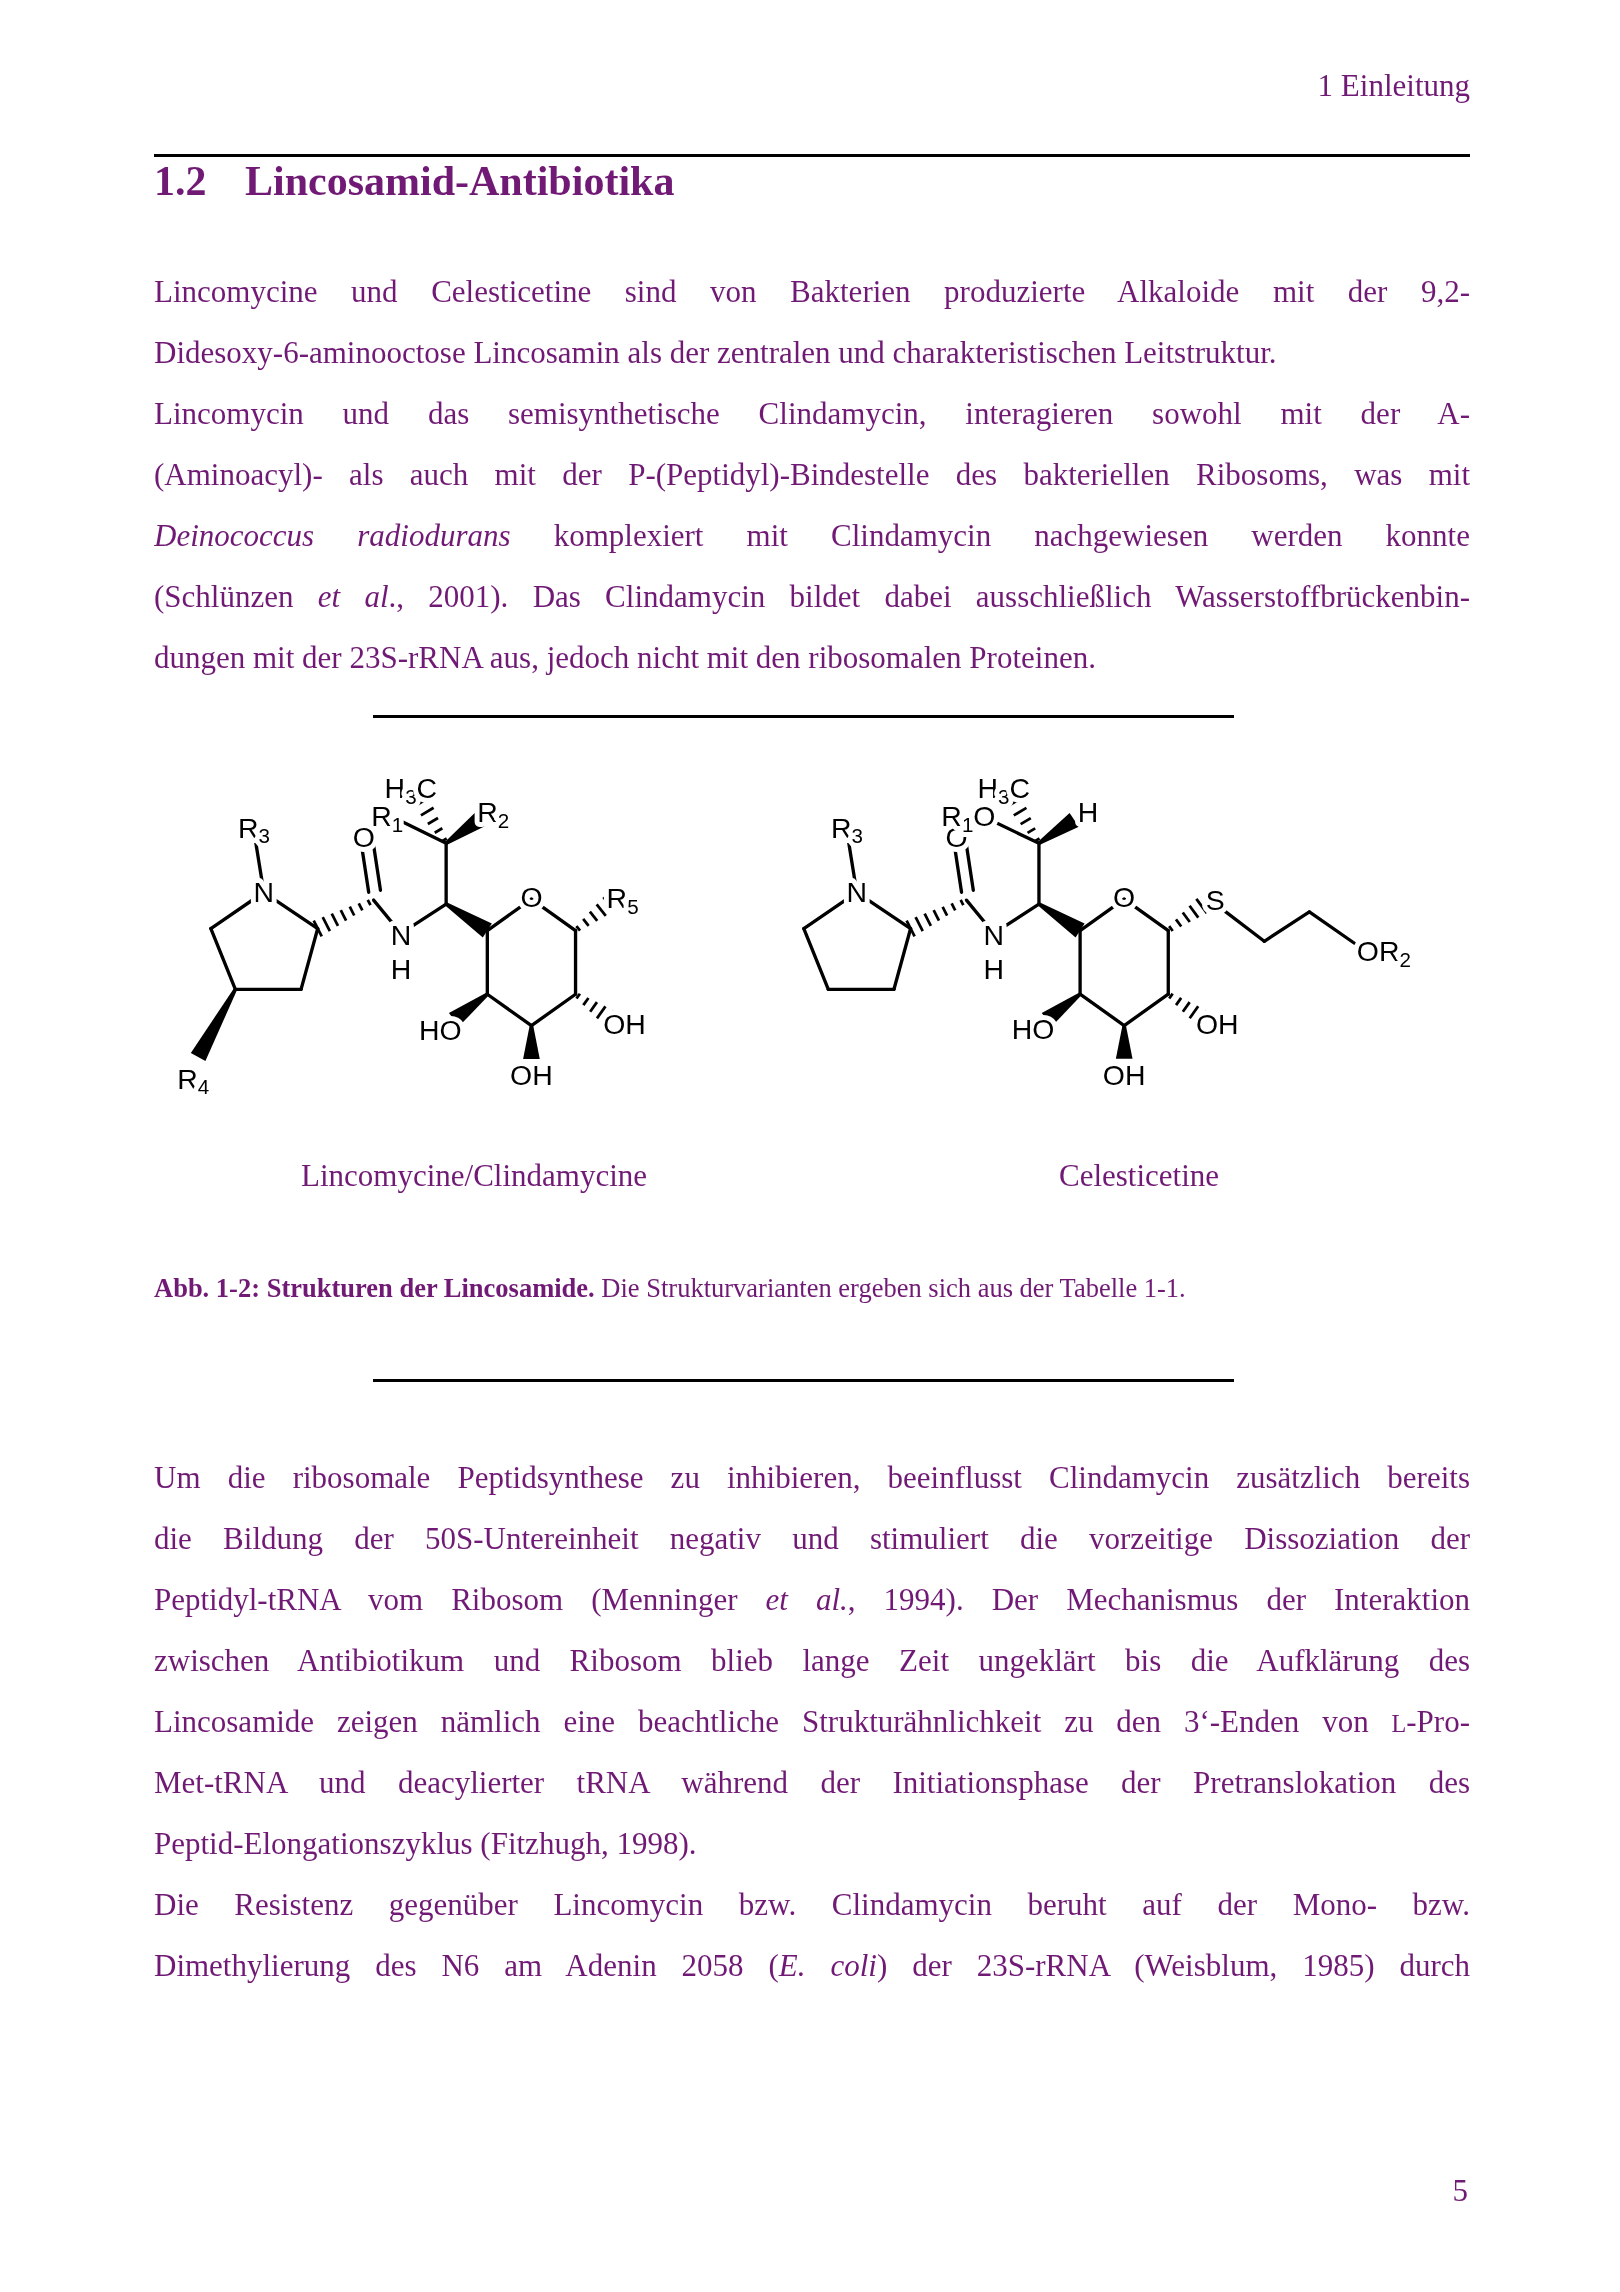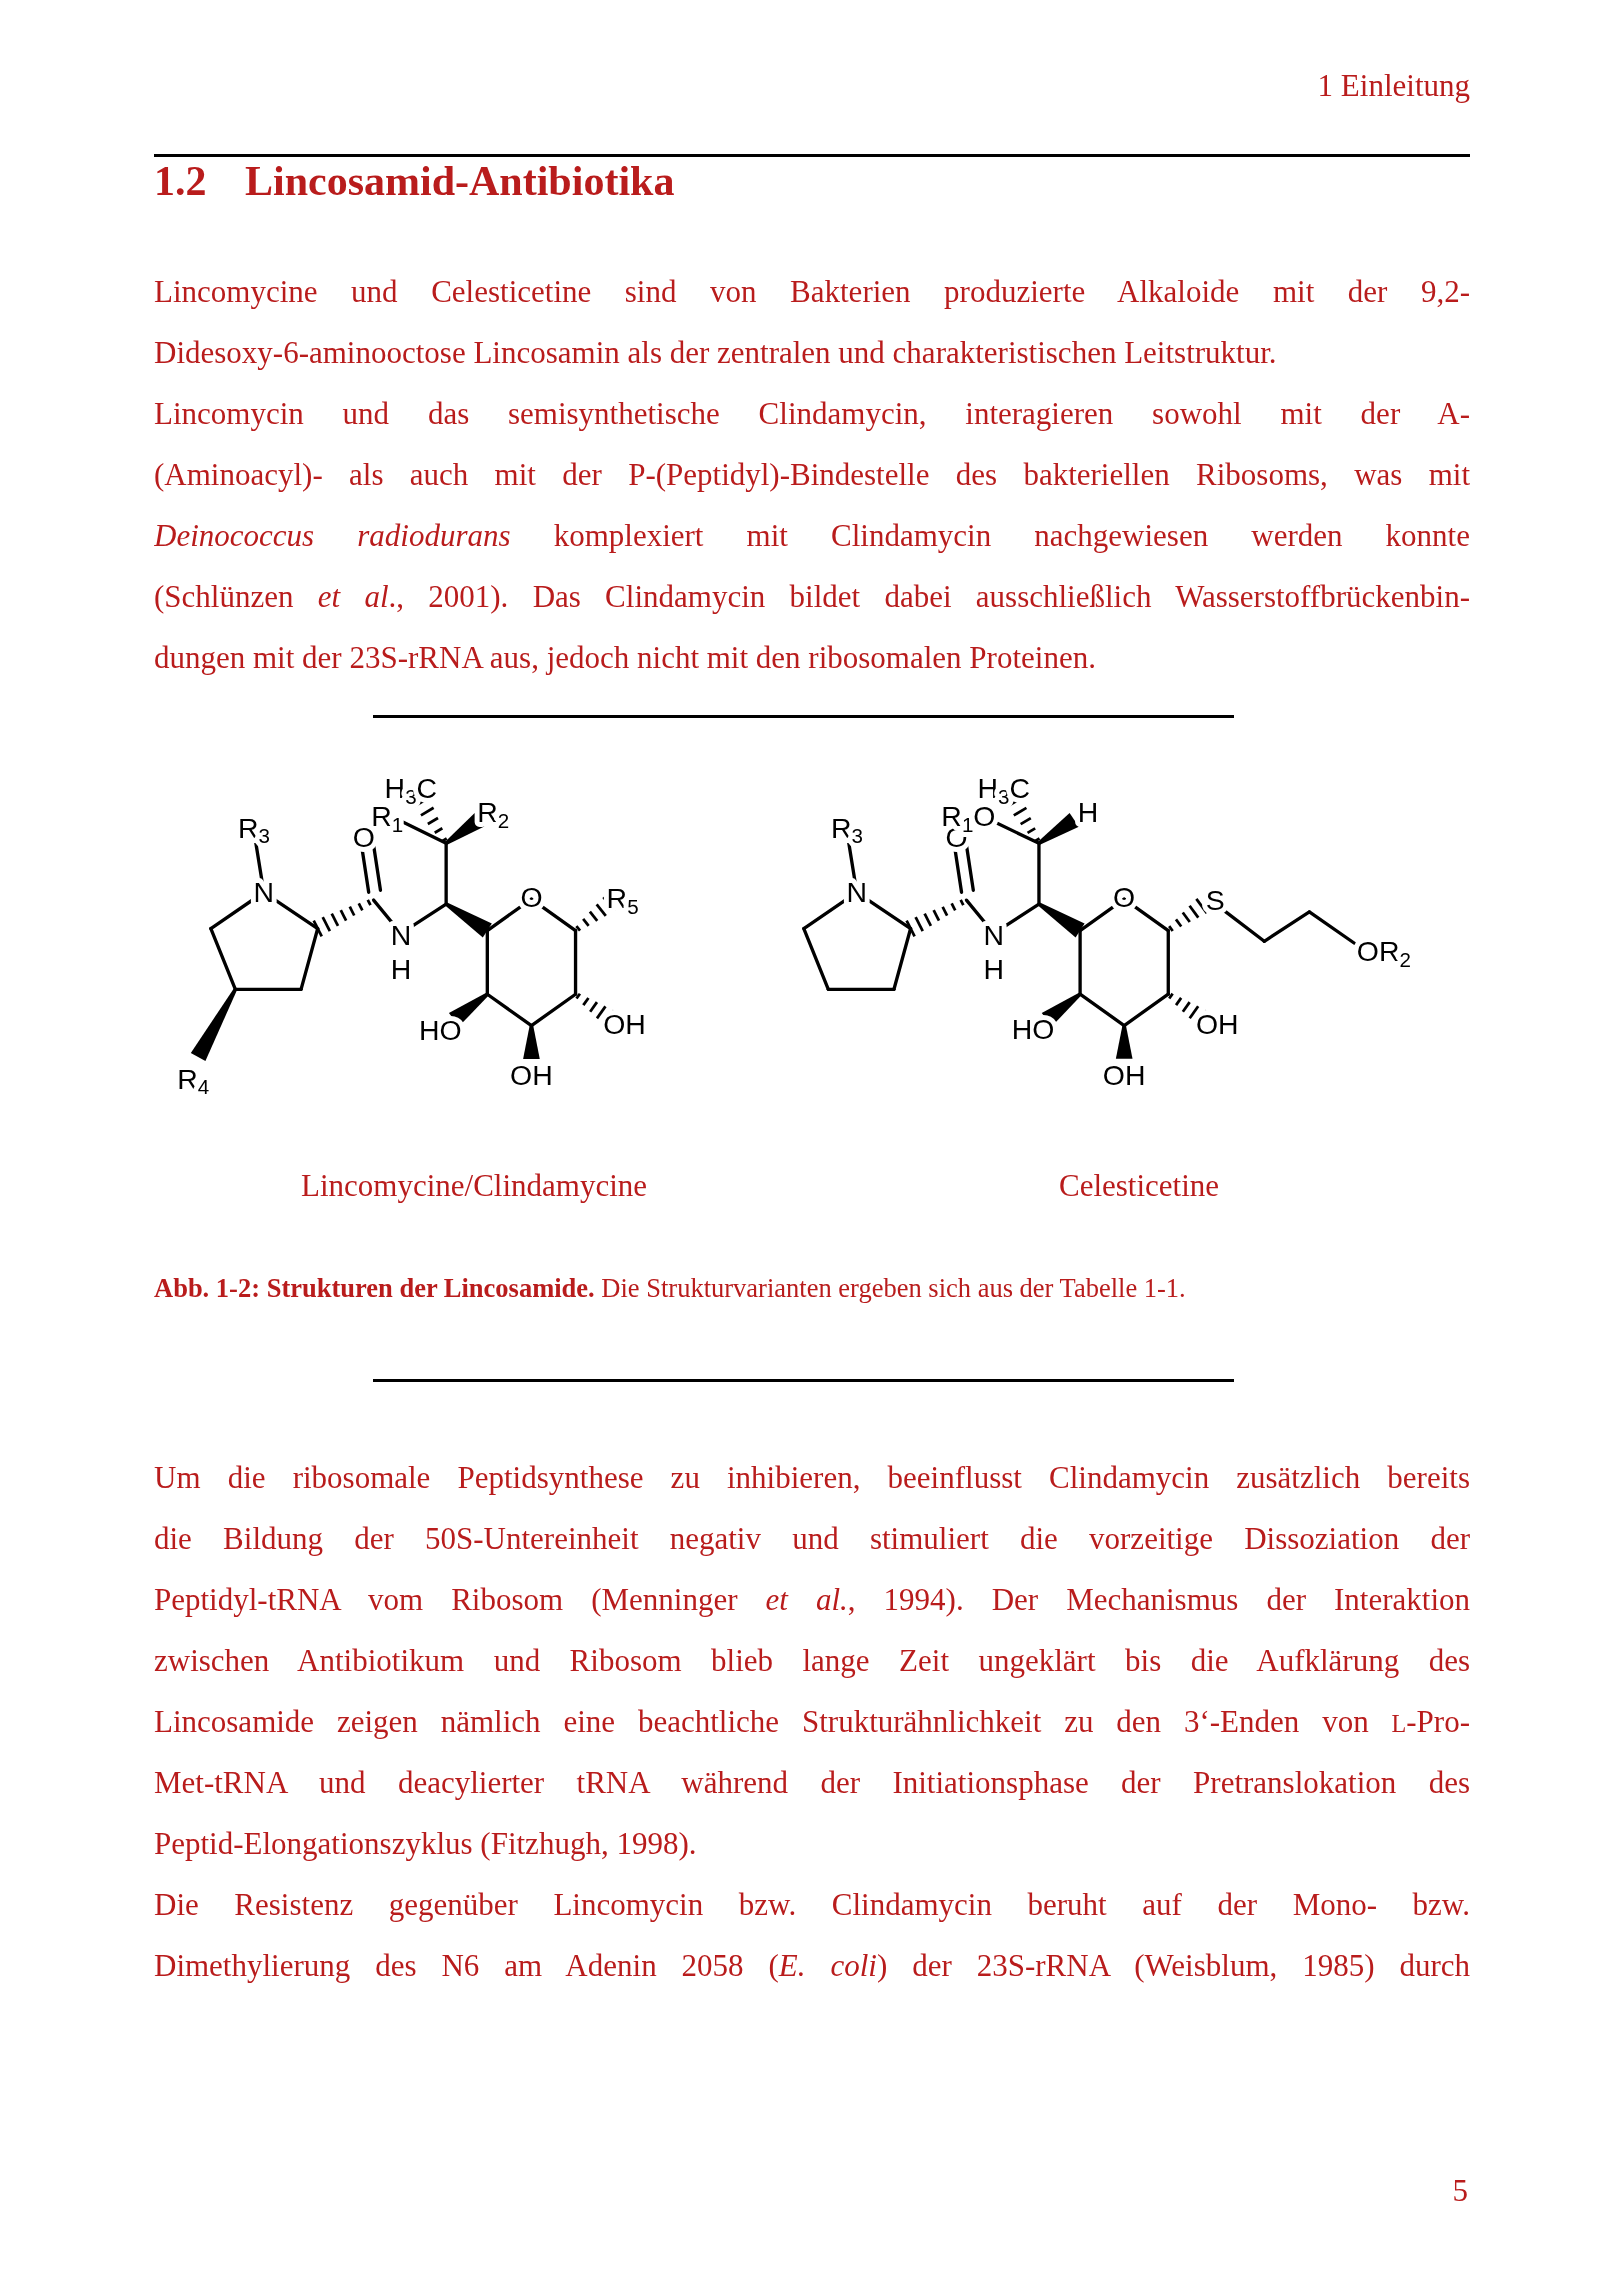--- a/index.html
+++ b/index.html
@@ -1,19 +1,19 @@
 <!DOCTYPE html>
 <html><head>
 <meta charset="utf-8">
 <style>
   html,body{margin:0;padding:0;background:#ffffff;}
   .page{
     position:relative;
     width:1620px;height:2202px;
-    background:#ffffff;color:#b91c1c;
+    background:#ffffff;color:#701a75;
     font-family:"Liberation Serif","DejaVu Serif",serif;
     overflow:hidden;
   }
   .content{position:absolute;left:154px;top:0;width:1316px;}
   .running-header{padding-top:69px;font-size:31px;line-height:33px;text-align:right;}
   .rule{height:0;border:0;border-top:3.9px solid #000;}
   .header-rule{margin-top:52px;}
   .section-heading{font-size:42px;line-height:49px;font-weight:bold;}
   .sec-num{display:inline-block;min-width:91px;}
   .para{margin:0;}
@@ -34,21 +34,21 @@
   .struct line{stroke:#000;stroke-width:3.4;stroke-linecap:round;}
   .struct polygon{fill:#000;stroke:none;}
   .struct g.hashes line{stroke:#000;stroke-width:2.8;stroke-linecap:butt;}
   .atoms text{
     font-family:"Liberation Sans","DejaVu Sans",sans-serif;
     font-size:29px;fill:#000;text-anchor:middle;dominant-baseline:central;
     stroke:#fff;stroke-width:10px;paint-order:stroke;stroke-linejoin:round;
   }
   .atoms tspan.sub{font-size:21px;}
   .fig-labels{position:relative;margin-top:47px;height:41px;font-size:31px;line-height:41px;}
-  .fig-label{position:absolute;top:10px;white-space:nowrap;}
+  .fig-label{position:absolute;top:0;white-space:nowrap;}
   .fig-label.l1{left:147px;}
   .fig-label.l2{left:905px;}
   .fig-caption{margin-top:76px;font-size:26.5px;line-height:33px;}
   .cap-bold{font-weight:bold;margin-top:40px;}
   .page-number{position:absolute;top:2174px;right:152px;font-size:31px;line-height:33px;}
 </style>
 </head>
 <body>
 
 <div class="page">

